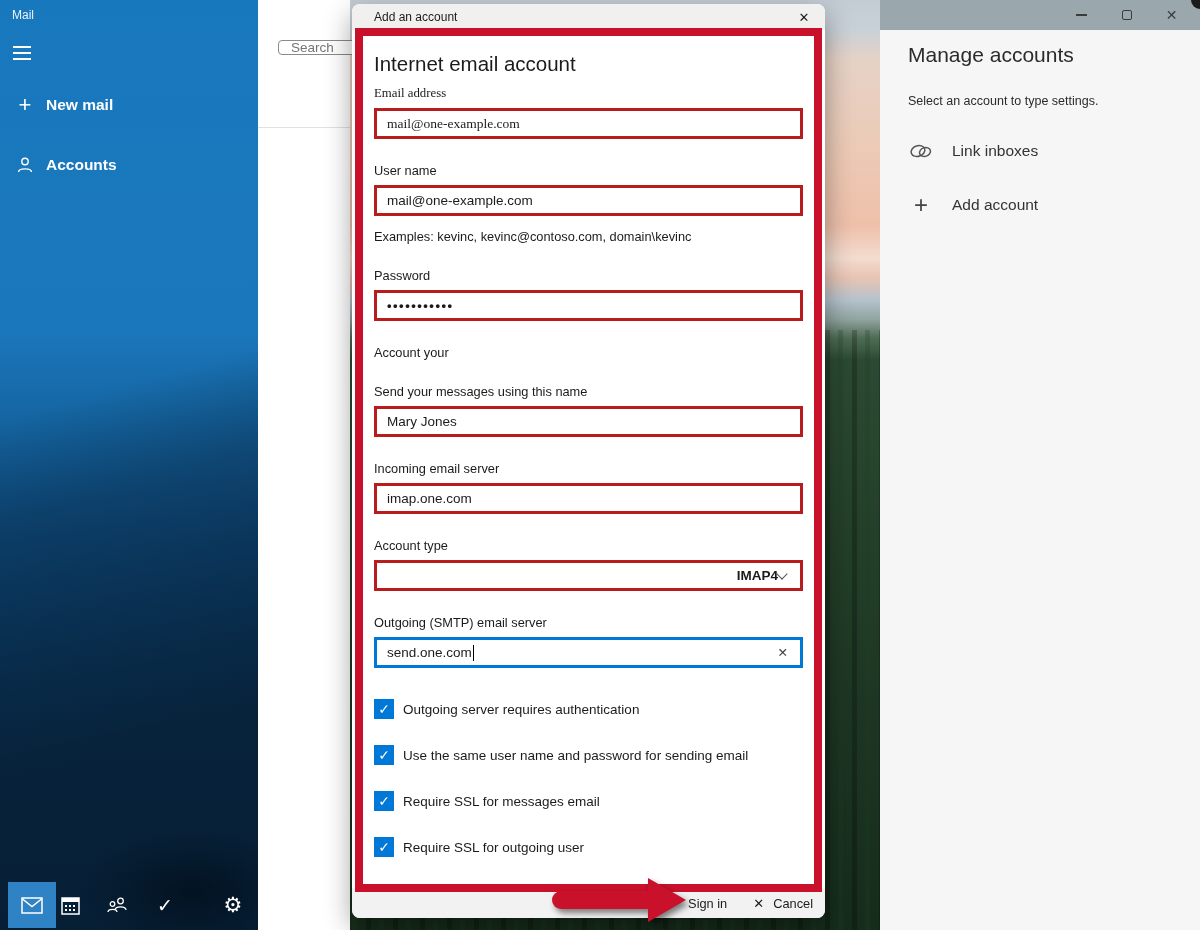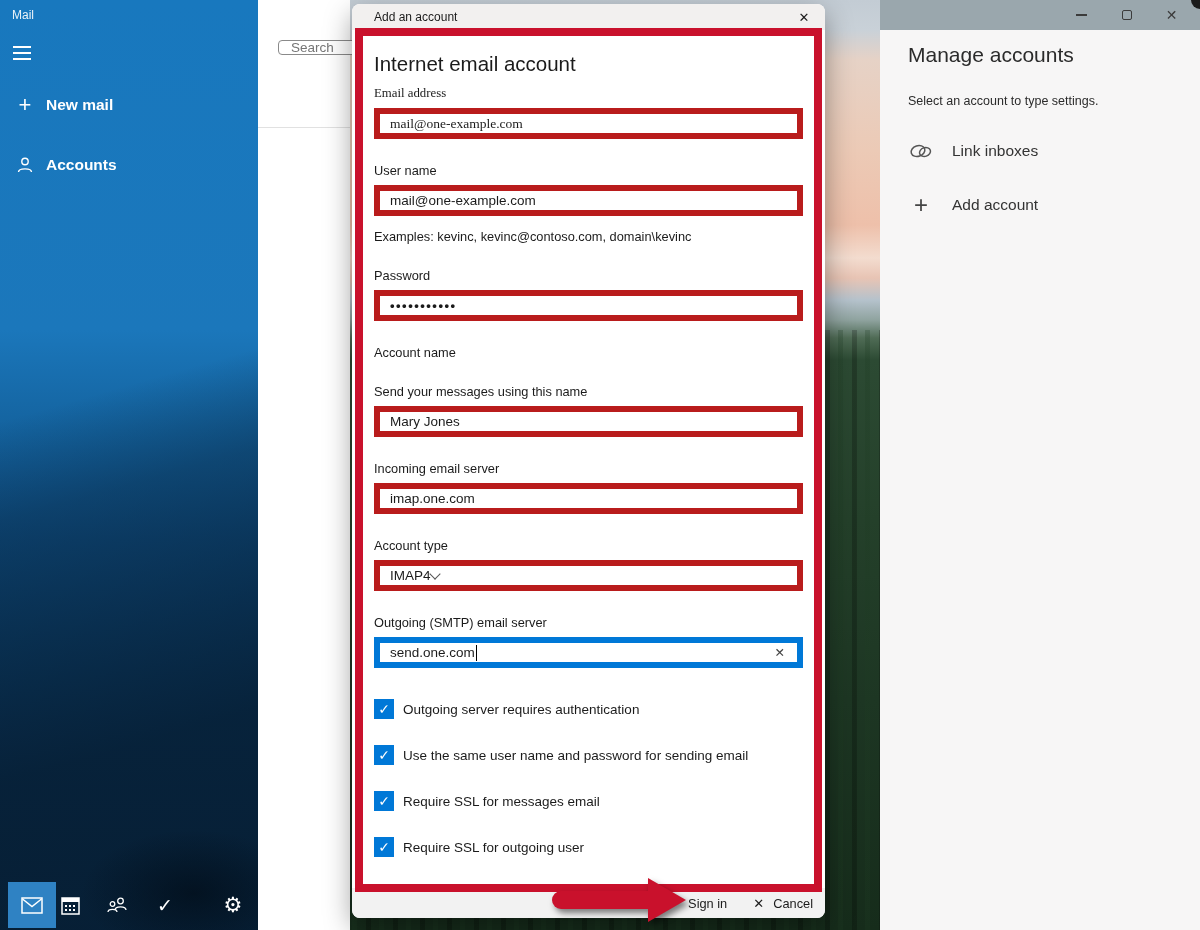--- a/index.html
+++ b/index.html
@@ -74,24 +74,24 @@
   
   .dialog { position:absolute; left:352px; top:4px; width:473px; height:914px; background:#fff; z-index:3; border-radius:8px; box-shadow:0 10px 28px rgba(0,0,0,.38); }
   .dlg-titlebar { position:relative; height:26px; background:#f2f0ef; border-radius:8px 8px 0 0; display:flex; align-items:center; }
   .dlg-title { font-size:12px; color:#1b1b1b; margin-left:22px; }
   .dlg-close { position:absolute; right:0; top:0; width:42px; height:26px; display:flex; align-items:center; justify-content:center; font-size:13px; color:#1b1b1b; cursor:pointer; }
   .dlg-body { position:absolute; left:0; top:26px; width:473px; height:862px; overflow:hidden; padding:22px 22px 0 22px; background:#fff; }
   .dlg-heading { font-size:20.5px; font-weight:400; color:#1b1b1b; margin-bottom:10px; }
   .fgroup { margin-top:24px; }
   .fgroup.first { margin-top:2px;font-family:Liberation Serif, serif; }
   .flabel { font-size:12.8px; color:#1b1b1b; margin-bottom:7px; }
-  .finput { height:31px; border:6px solid #b91c1c; background:#fff; display:flex; align-items:center; padding:0 10px; font-size:13.5px; color:#1b1b1b; }
+  .finput { height:31px; border:3px solid #b91c1c; background:#fff; display:flex; align-items:center; padding:0 10px; font-size:13.5px; color:#1b1b1b; }
   .fhint { margin-top:13px; font-size:12.8px; color:#1b1b1b; }
   .pw { letter-spacing:1.5px; font-size:13px; font-weight:bold; }
-  .fselect { justify-content:flex-start; cursor:pointer; }
+  .fselect { justify-content:flex-end; cursor:pointer;font-weight:bold; }
   .chev { width:8px; height:8px; border-right:1.6px solid #555; border-bottom:1.6px solid #555; transform:rotate(45deg); margin-right:4px; margin-top:-4px; }
   .focused { border-color:#0078d7; }
   .caret { display:inline-block; width:1px; height:16px; background:#000; margin-left:1px; }
   .clear-x { margin-left:auto; font-size:12.5px; color:#444; cursor:pointer; padding-right:2px; }
 
   .cbrow { display:flex; align-items:center; margin-top:26px; cursor:pointer; }
   .cbrow.firstcb { margin-top:31px; }
   .cbox { width:20px; height:20px; background:#0078d7; display:flex; align-items:center; justify-content:center; color:#fff; font-size:14px; flex:0 0 auto; }
   .cblabel { margin-left:9px; font-size:13.5px; color:#1b1b1b; }
 
@@ -238,21 +238,21 @@
       </div>
 
       <div class="fgroup">
         <div class="flabel">Password</div>
         <div class="finput">
             <span class="pw">•••••••••••</span>
           </div>
       </div>
 
       <div class="fgroup">
-        <div class="flabel">Account name</div>
+        <div class="flabel">Account your</div>
       </div>
 
       <div class="fgroup">
         <div class="flabel">Send your messages using this name</div>
         <div class="finput">
             <span>Mary Jones</span>
           </div>
       </div>
 
       <div class="fgroup">

